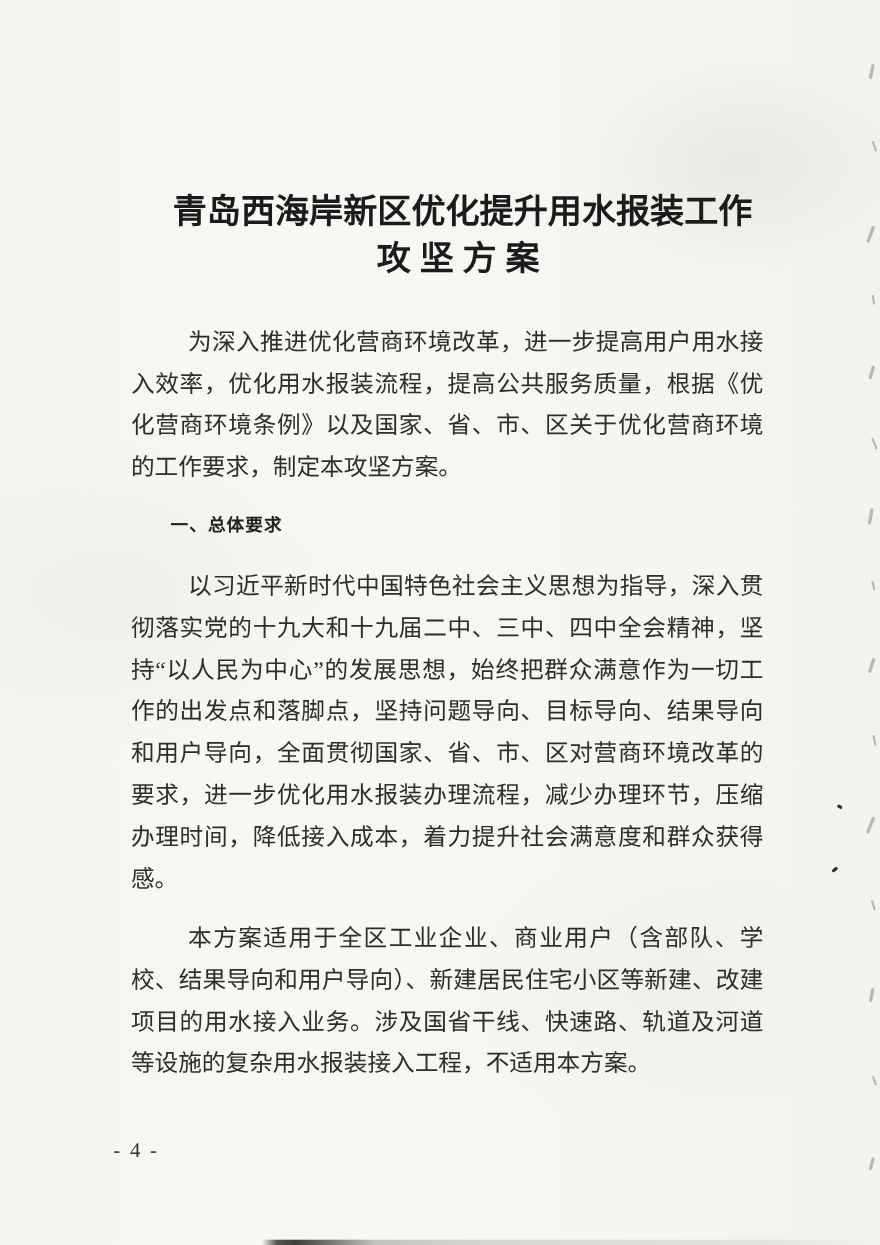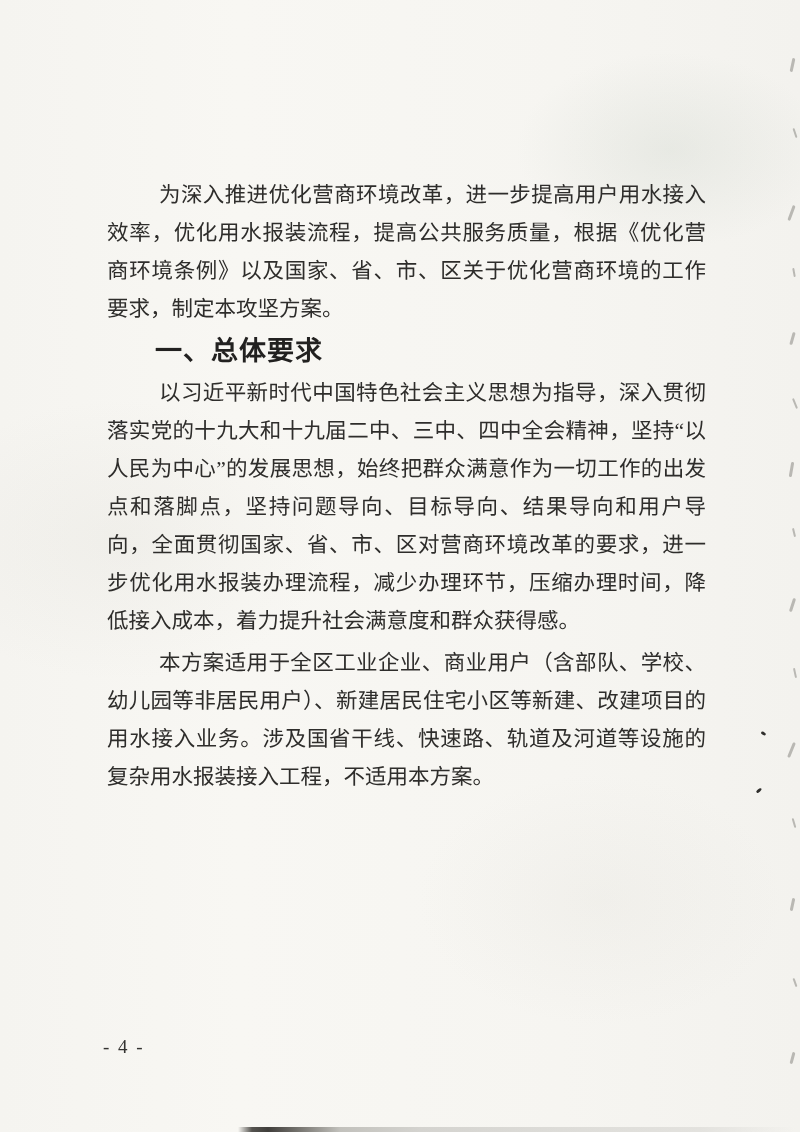--- a/index.html
+++ b/index.html
@@ -31,29 +31,29 @@
   }
   .title .t2 { letter-spacing: 8px; }
   .doc-body {
     width: 607px;
     font-size: 21.5px;
     line-height: 38px;
     text-align: justify;
     text-justify: inter-character;
   }
   .doc-body p.paragraph {
-    margin: 4px;
+    margin: 16px;
     text-indent: 52px;
     color: #2e2d2b;
   }
   .doc-body h2.heading {
     margin: 0;
     font-family: "Liberation Sans", "DejaVu Sans", sans-serif;
     font-weight: 700;
-    font-size: 27px;
+    font-size: 16px;
     line-height: 38px;
     text-indent: 52px;
     color: #222120;
     letter-spacing: 1px;
   }
   .page-number {
     position: absolute;
     left: 103px; top: 1036px;
     font-size: 19px;
     letter-spacing: 2px;
@@ -76,25 +76,29 @@
   .speck {
     position: absolute;
     background: #2f2e2c;
     border-radius: 40% 60% 55% 45%;
   }
 </style>
 </head>
 <body style="--ink: #2e2d2b;">
 
 <div class="sheet">
+  <h1 class="title">
+    <div class="t1">青岛西海岸新区优化提升用水报装工作</div>
+    <div class="t2">攻坚方案</div>
+  </h1>
   <div class="doc-body" id="doc-body">
       <p class="paragraph">为深入推进优化营商环境改革，进一步提高用户用水接入效率，优化用水报装流程，提高公共服务质量，根据《优化营商环境条例》以及国家、省、市、区关于优化营商环境的工作要求，制定本攻坚方案。</p>
       <h2 class="heading">一、总体要求</h2>
       <p class="paragraph">以习近平新时代中国特色社会主义思想为指导，深入贯彻落实党的十九大和十九届二中、三中、四中全会精神，坚持“以人民为中心”的发展思想，始终把群众满意作为一切工作的出发点和落脚点，坚持问题导向、目标导向、结果导向和用户导向，全面贯彻国家、省、市、区对营商环境改革的要求，进一步优化用水报装办理流程，减少办理环节，压缩办理时间，降低接入成本，着力提升社会满意度和群众获得感。</p>
-      <p class="paragraph">本方案适用于全区工业企业、商业用户（含部队、学校、幼儿园等非居民用户）、新建居民住宅小区等新建、改建项目的用水接入业务。涉及国省干线、快速路、轨道及河道等设施的复杂用水报装接入工程，不适用本方案。</p>
+      <p class="paragraph">本方案适用于全区工业企业、商业用户（含部队、学校、结果导向和用户导向）、新建居民住宅小区等新建、改建项目的用水接入业务。涉及国省干线、快速路、轨道及河道等设施的复杂用水报装接入工程，不适用本方案。</p>
     </div>
   <div class="page-number">- 4 -</div>
 </div>
 
 <div class="bottom-edge"></div>
 <div id="artifacts">
     <div class="scan-mark" style="left: 791px; top: 58px; width: 3px; height: 14px; transform: rotate(12deg);"></div>
     <div class="scan-mark" style="left: 794px; top: 128px; width: 2px; height: 10px; transform: rotate(-18deg);"></div>
     <div class="scan-mark" style="left: 790px; top: 205px; width: 3px; height: 16px; transform: rotate(20deg);"></div>
     <div class="scan-mark" style="left: 793px; top: 268px; width: 2px; height: 9px; transform: rotate(-10deg);"></div>

